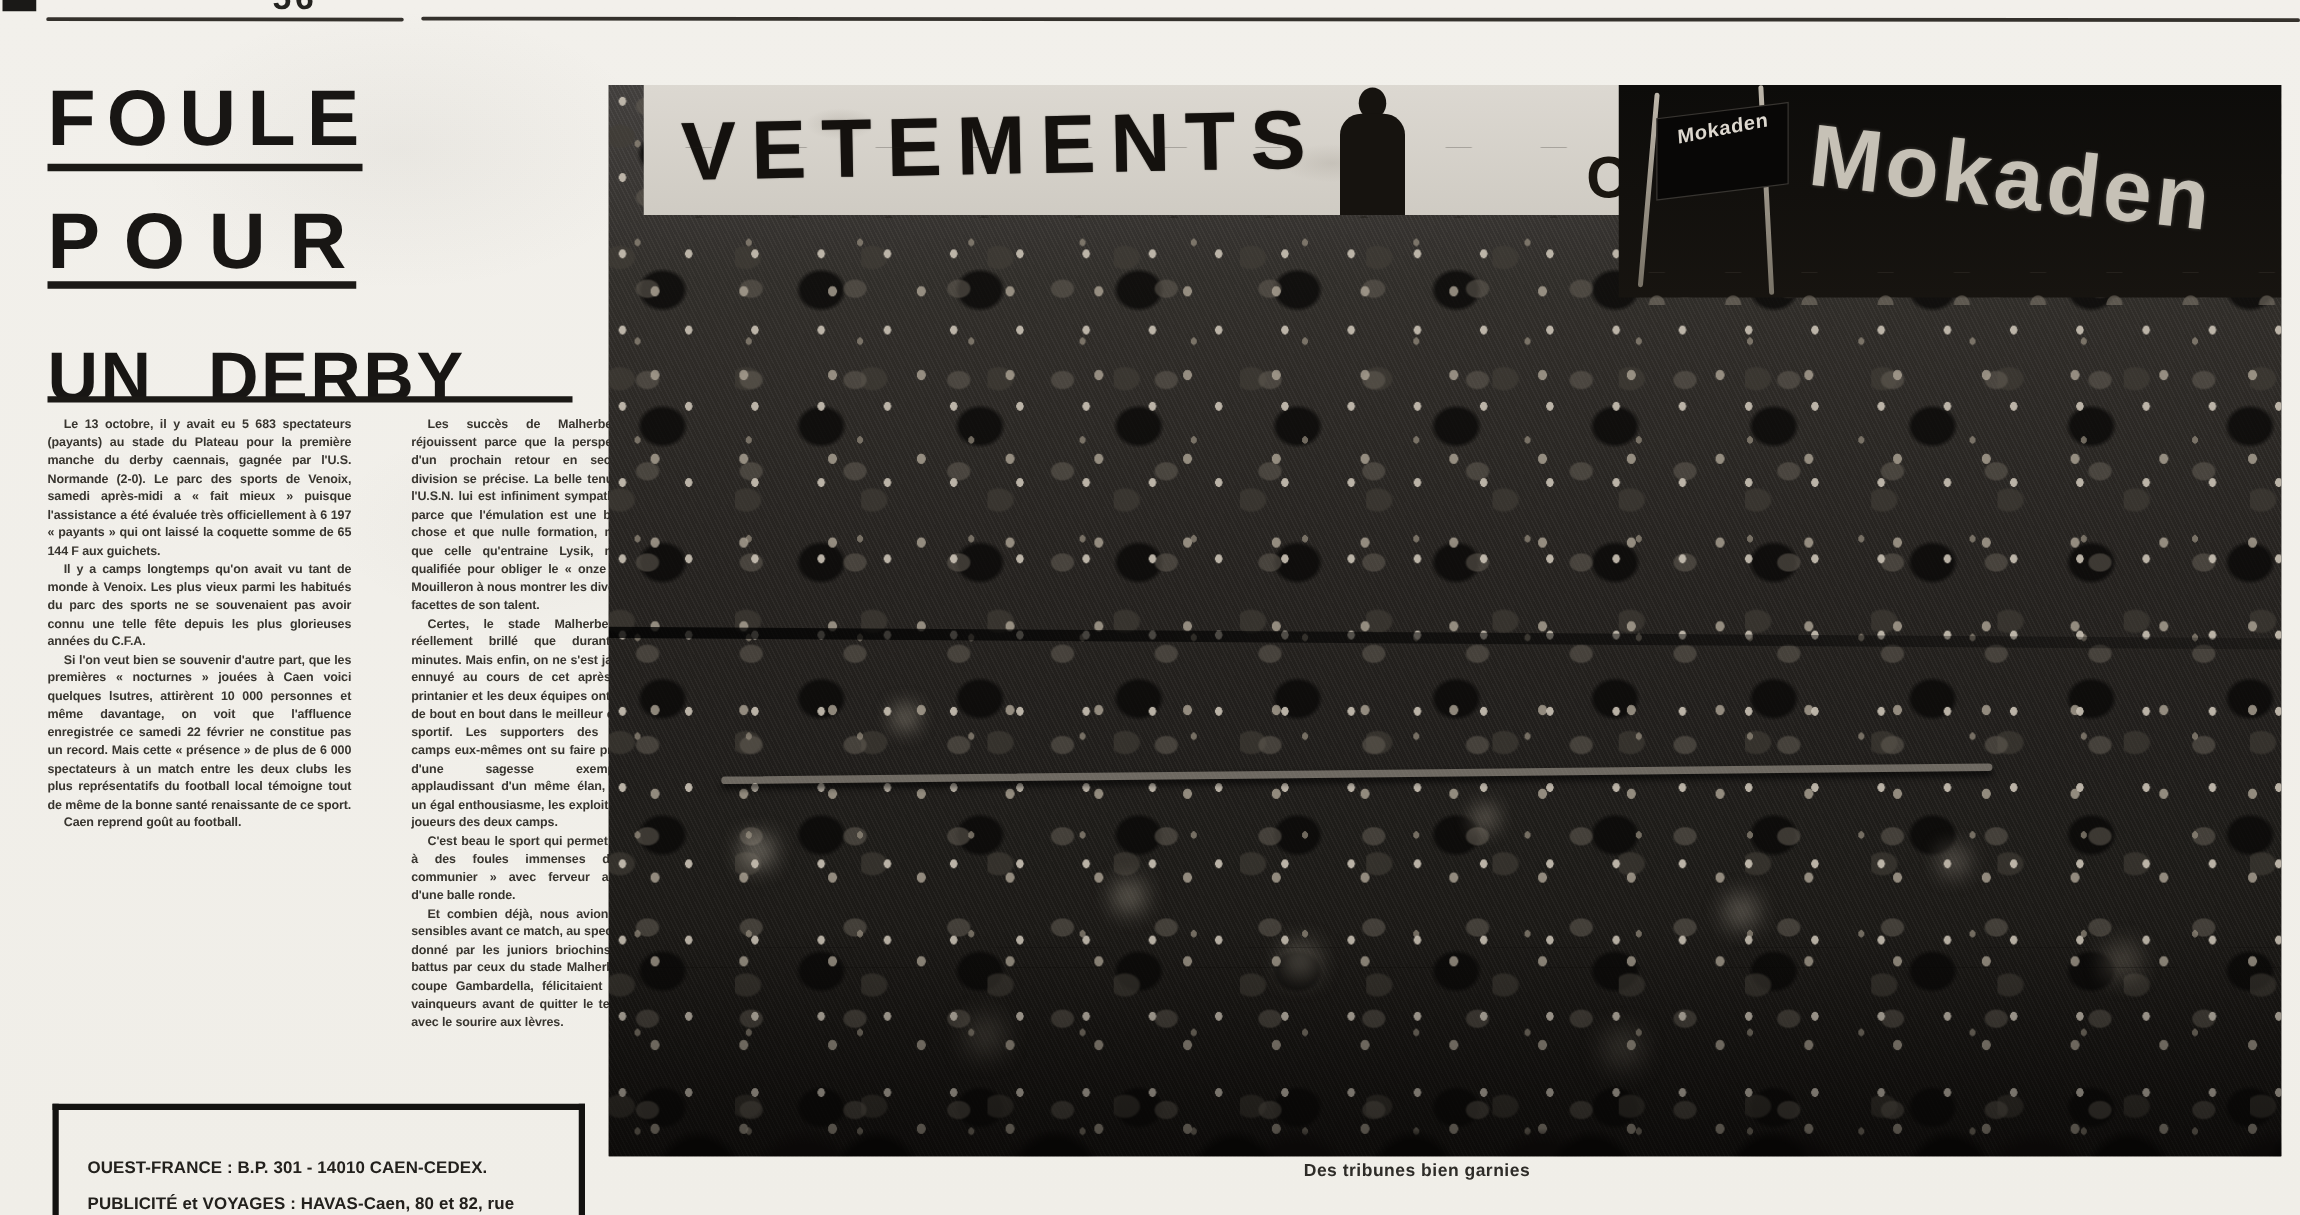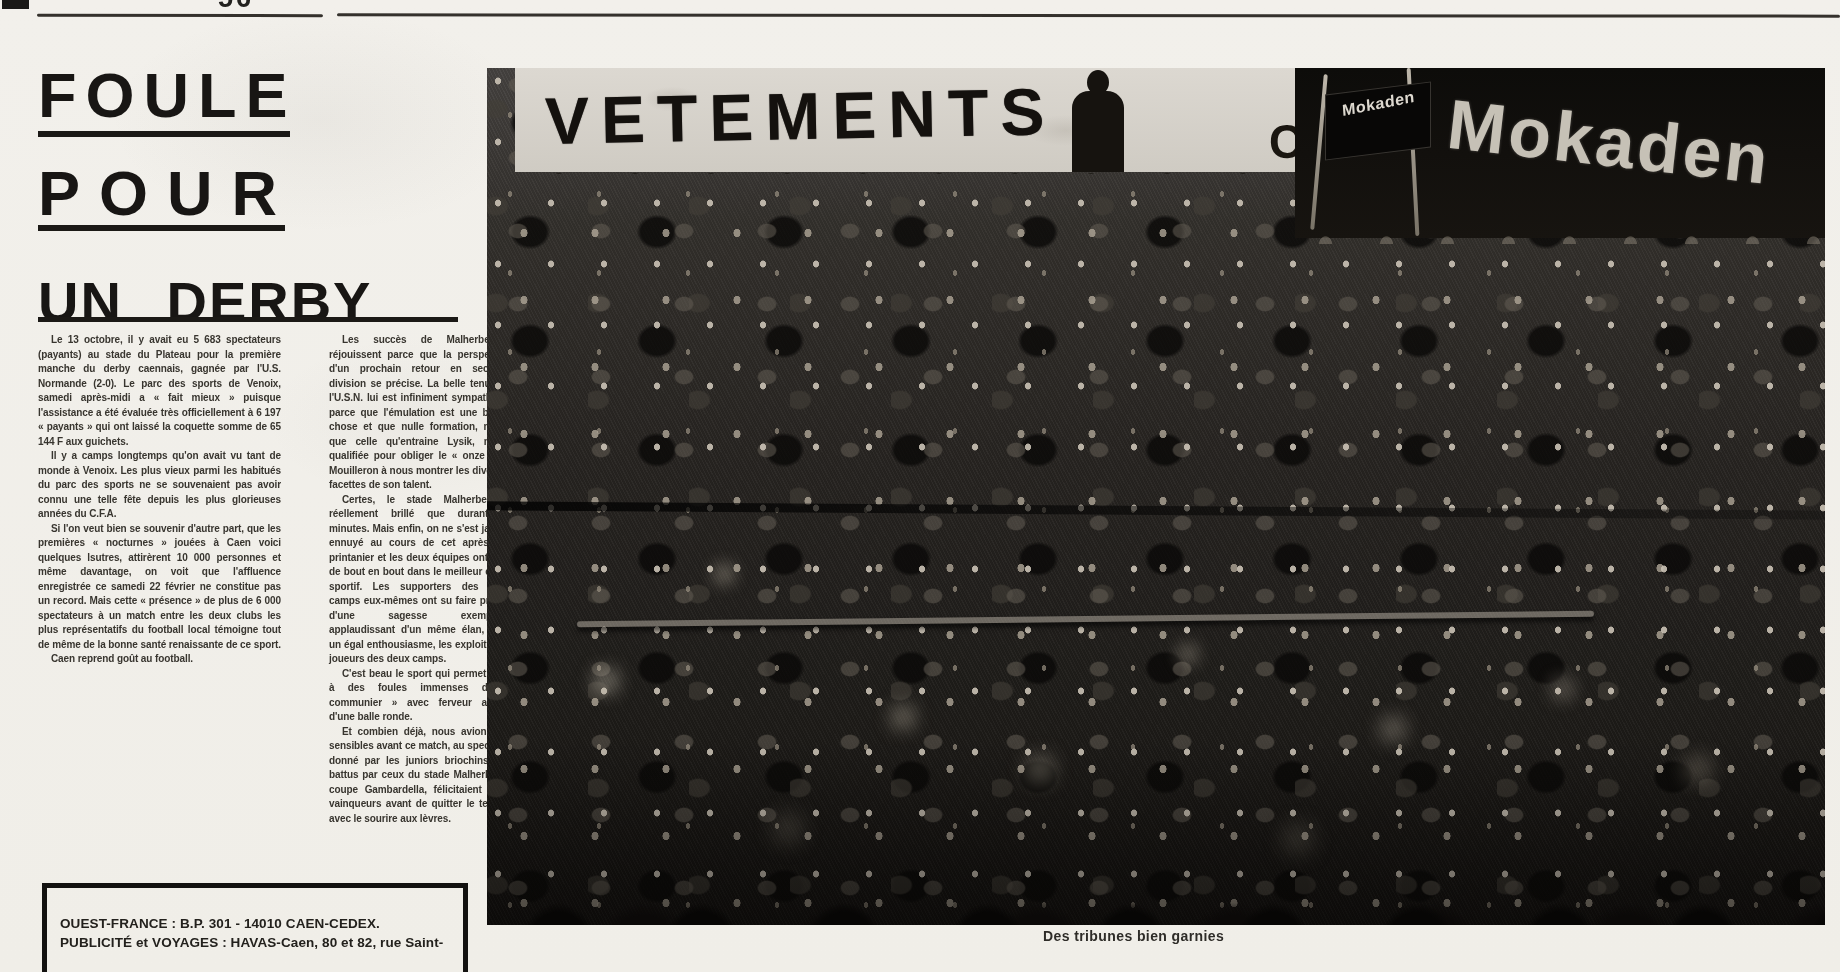--- a/index.html
+++ b/index.html
@@ -39,21 +39,21 @@
   .col p{margin:0;text-indent:13px;}
   .col1{left:38px;width:243px;}
   .col2{left:297px;width:183px;margin-left:32px;}
   .col p.quote{color:#14120f;}
   
   .contact-box{
     position:absolute;left:42px;top:883px;width:426px;height:120px;
     border:5px solid #131210;border-bottom:none;
     padding:26px 0 0 13px;box-sizing:border-box;background:transparent;
   }
-  .contact-box p{margin:0;font-size:13.5px;line-height:19px;font-weight:700;color:#23211d;letter-spacing:.1px;}
+  .contact-box p{margin:10px;font-size:13.5px;line-height:19px;font-weight:700;color:#23211d;letter-spacing:.1px;}
   
   .photo{
     position:absolute;left:487px;top:68px;width:1338px;height:857px;overflow:hidden;
     background-color:#1c1a17;
     background-image:
       radial-gradient(ellipse 5px 6px  at 11px 13px, rgba(199,191,178,.92) 0 55%, transparent 62%),
       radial-gradient(ellipse 6px 7px  at 37px 31px, rgba(174,165,150,.8)  0 55%, transparent 63%),
       radial-gradient(ellipse 4px 5px  at 23px 47px, rgba(152,143,128,.7)  0 55%, transparent 63%),
       radial-gradient(ellipse 14px 11px at 31px 17px, rgba(98,92,83,.55)   0 60%, transparent 72%),
       radial-gradient(ellipse 18px 14px at 9px 41px,  rgba(66,62,55,.6)    0 60%, transparent 72%),

